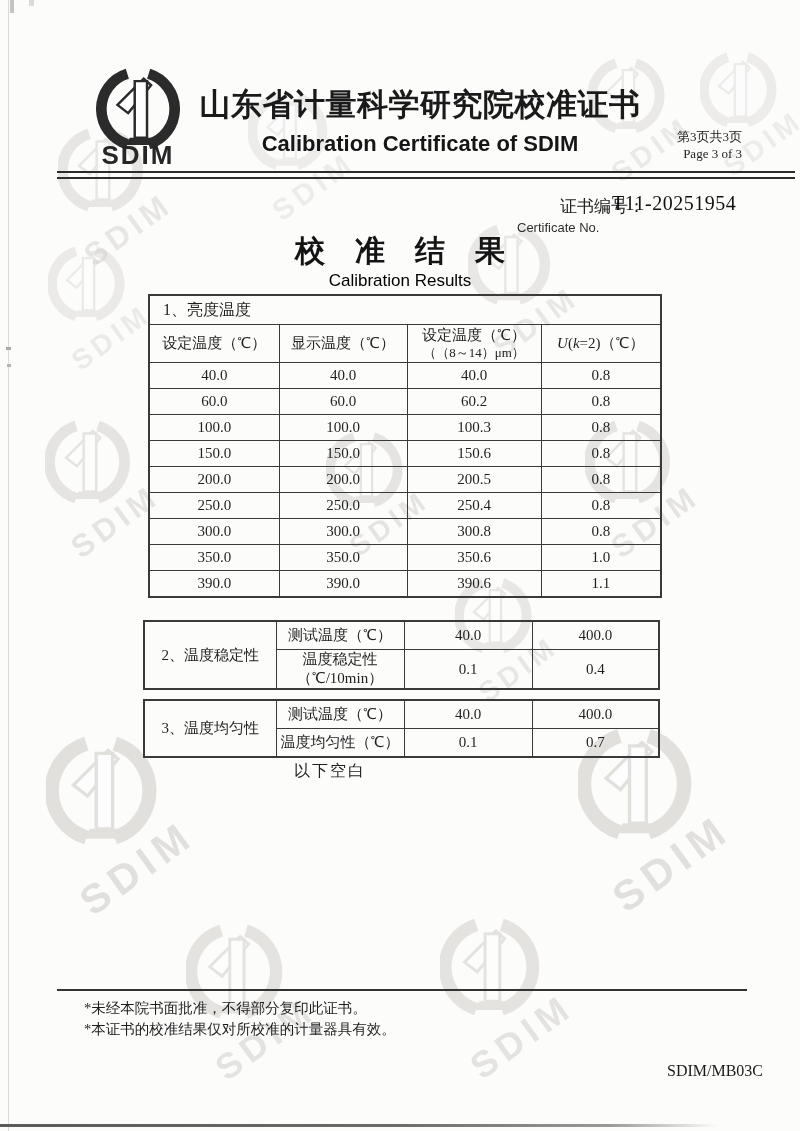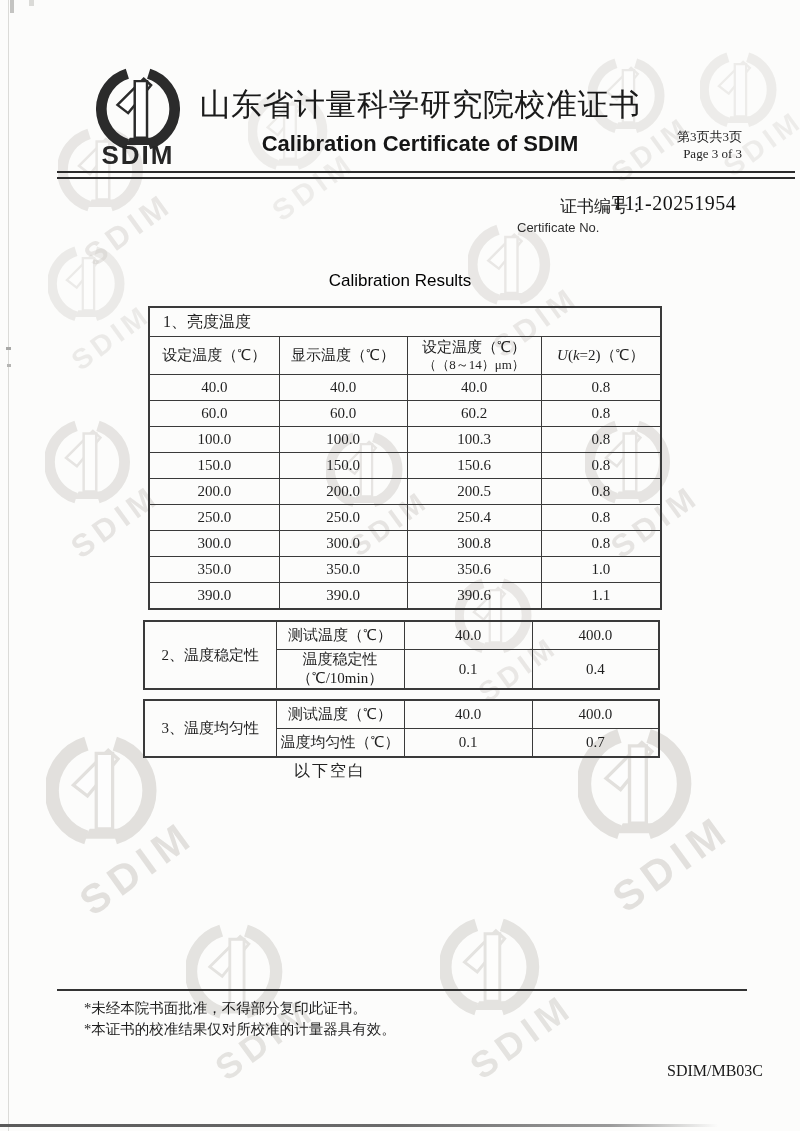--- a/index.html
+++ b/index.html
@@ -15,21 +15,21 @@
   .smudge{position:absolute;background:#c4c4c2;}
   .bottom-scan{position:absolute;left:0;top:1124px;width:718px;height:3px;
                background:linear-gradient(to right,#5a5a5a 0%,#6b6b6b 55%,#9a9a9a 85%,rgba(255,255,255,0) 100%);}
 
   
   .logo{position:absolute;left:84px;top:68px;width:108px;text-align:center;}
   .logo svg{display:block;margin:0 auto;}
   .logo-text{margin-top:-10px;font-family:"Liberation Sans",sans-serif;font-weight:bold;
              font-size:26px;letter-spacing:2px;color:#262626;}
   .title-zh{position:absolute;left:185px;top:84px;width:470px;text-align:center;
-            font-weight:normal;font-size:31px;letter-spacing:0.5px;color:#1a1a1a;}
+            font-weight:bold;font-size:31px;letter-spacing:0.5px;color:#1a1a1a;}
   .title-en{position:absolute;left:185px;top:131px;width:470px;text-align:center;
             font-family:"Liberation Sans",sans-serif;font-weight:bold;font-size:22px;color:#161616;}
   .page-info{position:absolute;left:626px;top:128px;width:116px;text-align:right;
              font-size:13px;line-height:17px;color:#222;}
   .rule-double{position:absolute;left:57px;top:171px;width:738px;height:4px;
                border-top:2px solid #2c2c2c;border-bottom:2px solid #2c2c2c;}
 
   
   .cert-label{position:absolute;left:517px;top:195px;font-size:17px;color:#1c1c1c;margin-left:43px;}
   .cert-number{position:absolute;left:612px;top:192px;font-size:20px;letter-spacing:0.5px;color:#111;}
@@ -40,21 +40,21 @@
   .results-zh{position:absolute;left:0;top:231px;width:800px;text-align:center;
               font-weight:bold;font-size:30px;color:#141414;}
   .results-en{position:absolute;left:0;top:271px;width:800px;text-align:center;
               font-family:"Liberation Sans",sans-serif;font-size:17px;color:#000000;}
 
   
   table.t{position:absolute;border-collapse:collapse;table-layout:fixed;
           border:2px solid #3a3a3a;color:#1f1f1f;}
   table.t td{border:1.5px solid #3a3a3a;text-align:center;vertical-align:middle;
              font-size:15px;padding:0 2px;overflow:hidden;}
-  #table1{left:148px;top:306px;width:512px;}
+  #table1{left:148px;top:294px;width:512px;}
   #table1 td.cap{height:28px;text-align:left;padding-left:13px;font-size:16px;}
   #table1 tr.hdr td{height:37px;}
   #table1 .sub{font-size:13px;margin-top:-1px;}
   #table1 tbody.rows td{height:25px;}
   .it{font-style:italic;}
 
   #table2{left:143px;top:620px;width:515px;}
   #table3{left:143px;top:699px;width:515px;}
   #table2 td,#table3 td{height:27px;}
   td.grp{font-size:15.5px;}
@@ -178,20 +178,21 @@
   <div class="page-info">
     <div>第3页共3页</div>
     <div>Page 3 of 3</div>
   </div>
   <div class="rule-double"></div>
 
   <div class="cert-label">证书编号：</div>
   <div class="cert-number">T11-20251954</div>
   <div class="cert-label-en">Certificate No.</div>
 
+  <div class="results-zh">校　准　结　果</div>
   <div class="results-en">Calibration Results</div>
 
   <table class="t" id="table1">
     <colgroup>
         <col style="width:130px">
         <col style="width:128px">
         <col style="width:134px">
         <col style="width:120px">
       </colgroup>
     <tbody>

